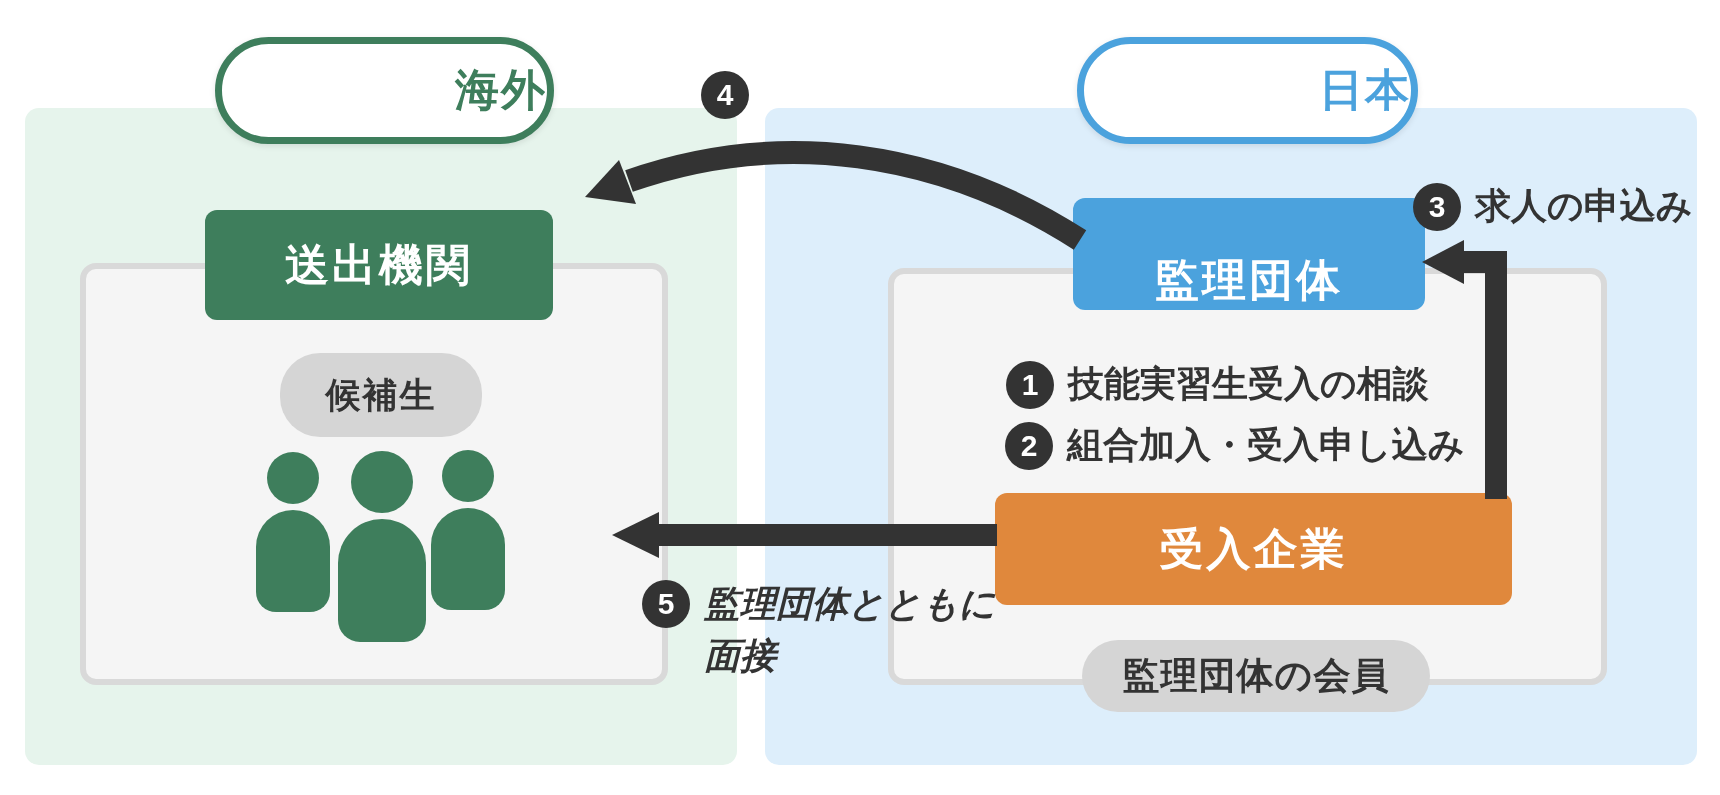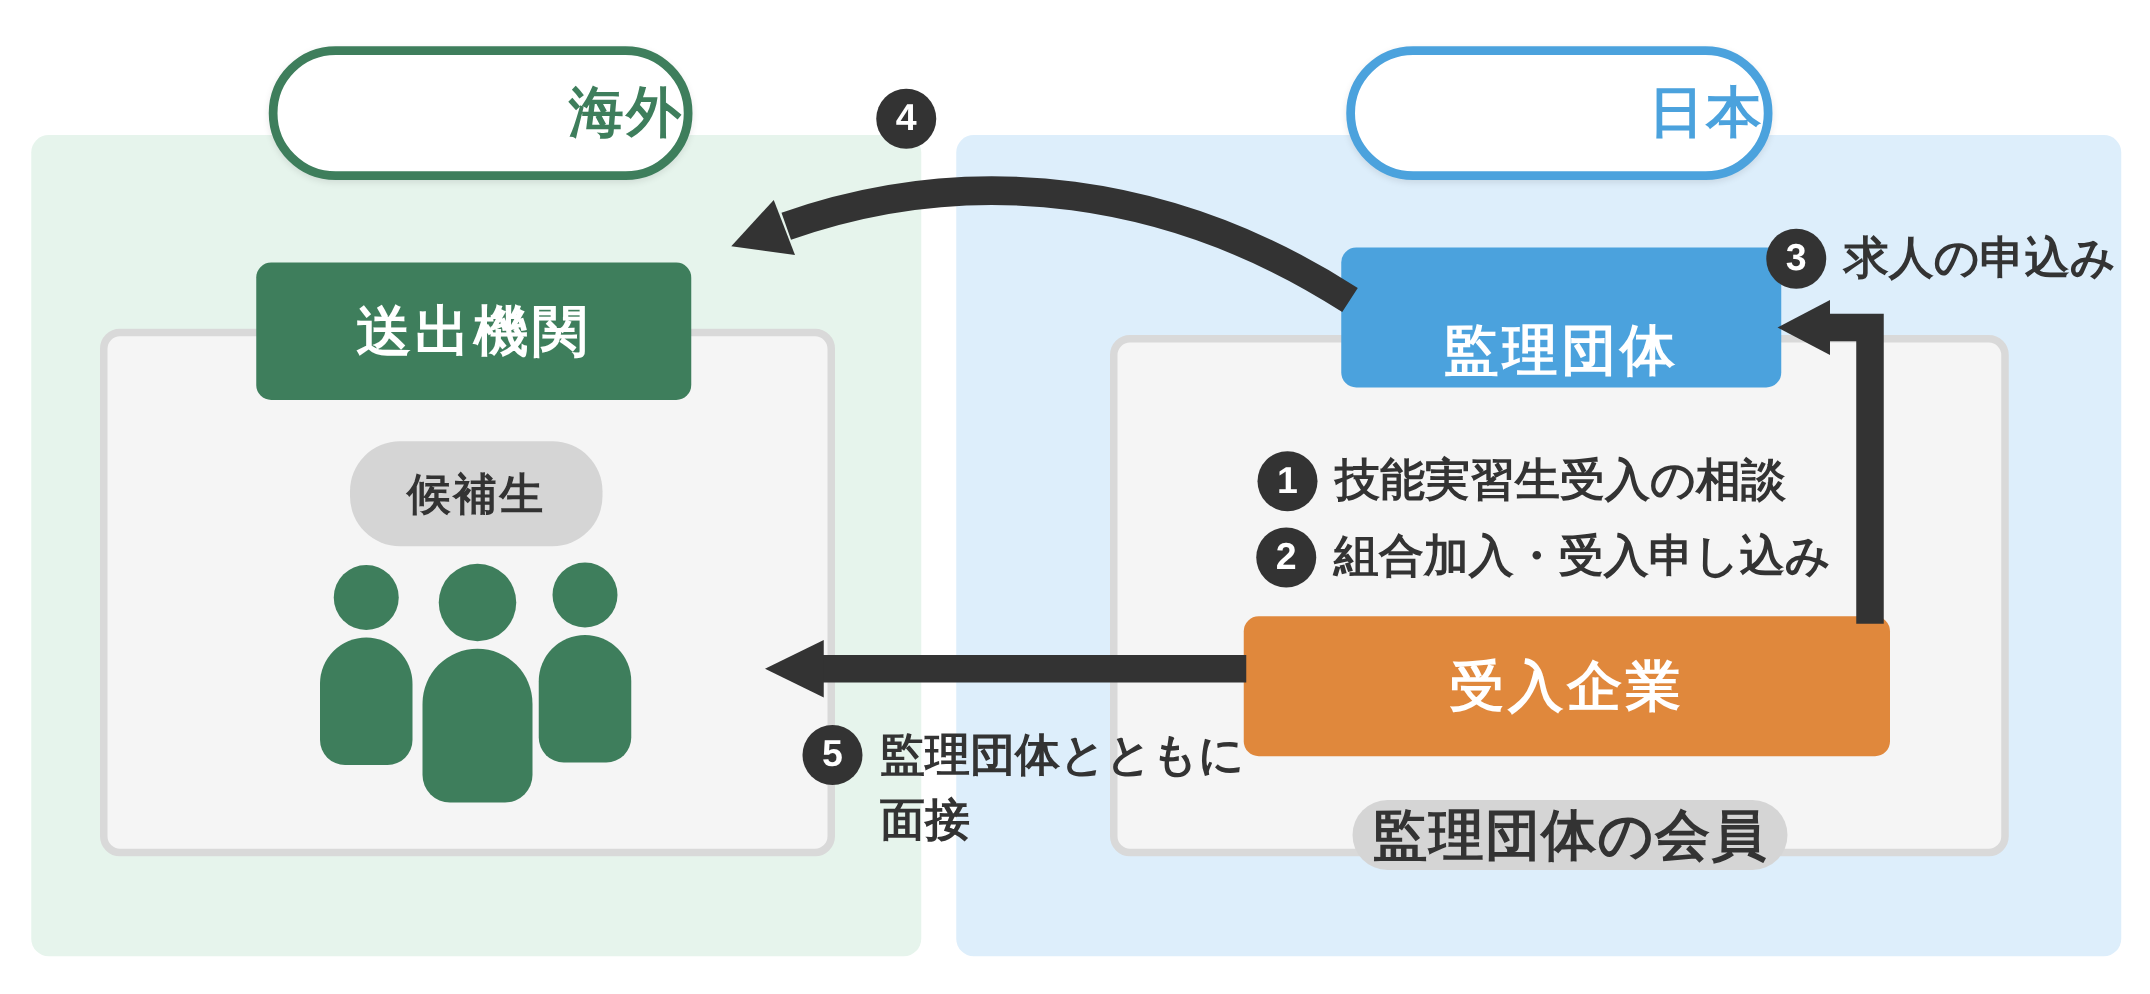--- a/index.html
+++ b/index.html
@@ -29,21 +29,21 @@
   }
   .org-box.sending{left:205px;top:210px;width:348px;height:110px;background:#3e7e5c;}
   .org-box.supervising{left:1073px;top:198px;width:352px;height:112px;background:#4ba2dd;align-items:flex-end;}
   .org-box.company{left:995px;top:493px;width:517px;height:112px;background:#e0883c;}
   
   .gray-pill{
     position:absolute;background:#d5d5d5;border-radius:40px;display:flex;align-items:center;justify-content:center;
     font-weight:700;color:#333333;z-index:3;
   }
   .gray-pill.candidates{left:280px;top:353px;width:202px;height:84px;font-size:35px;letter-spacing:2px;}
-  .gray-pill.member{left:1082px;top:640px;width:348px;height:56px;font-size:44px;letter-spacing:1px;}
+  .gray-pill.member{left:1082px;top:640px;width:348px;height:72px;font-size:37px;letter-spacing:1px;}
   
   .person{position:absolute;z-index:3;}
   .person .head{position:absolute;background:#3e7e5c;border-radius:50%;}
   .person .torso{position:absolute;background:#3e7e5c;}
   .person.p-left{left:256px;top:452px;width:74px;height:160px;}
   .person.p-left .head{left:11px;top:0;width:52px;height:52px;}
   .person.p-left .torso{left:0;top:58px;width:74px;height:102px;border-radius:37px 37px 20px 20px;}
   .person.p-mid{left:338px;top:451px;width:88px;height:191px;}
   .person.p-mid .head{left:13px;top:0;width:62px;height:62px;}
   .person.p-mid .torso{left:0;top:68px;width:88px;height:123px;border-radius:44px 44px 22px 22px;}
@@ -59,21 +59,21 @@
   }
   .badge{
     width:48px;height:48px;border-radius:50%;background:#333333;color:#ffffff;
     display:flex;align-items:center;justify-content:center;font-size:30px;font-weight:700;flex:0 0 auto;
   }
   .step-label.s4{left:701px;top:71px;}
   .step-label.s3{left:1413px;top:182px;}
   .step-label.s1{left:1006px;top:360px;}
   .step-label.s2{left:1005px;top:421px;}
   .step-label.s5{left:642px;top:578px;align-items:flex-start;}
-  .step-label .lines{display:flex;flex-direction:column;}
+  .step-label .lines{display:flex;flex-direction:column;font-style:italic;}
   .step-label .line{line-height:52px;}
   .step-label.s5 .badge{margin-top:2px;}
 </style>
 </head>
 <body>
 
 <div class="canvas">
 
   <div class="panel overseas"></div>
   <div class="panel japan"></div>

